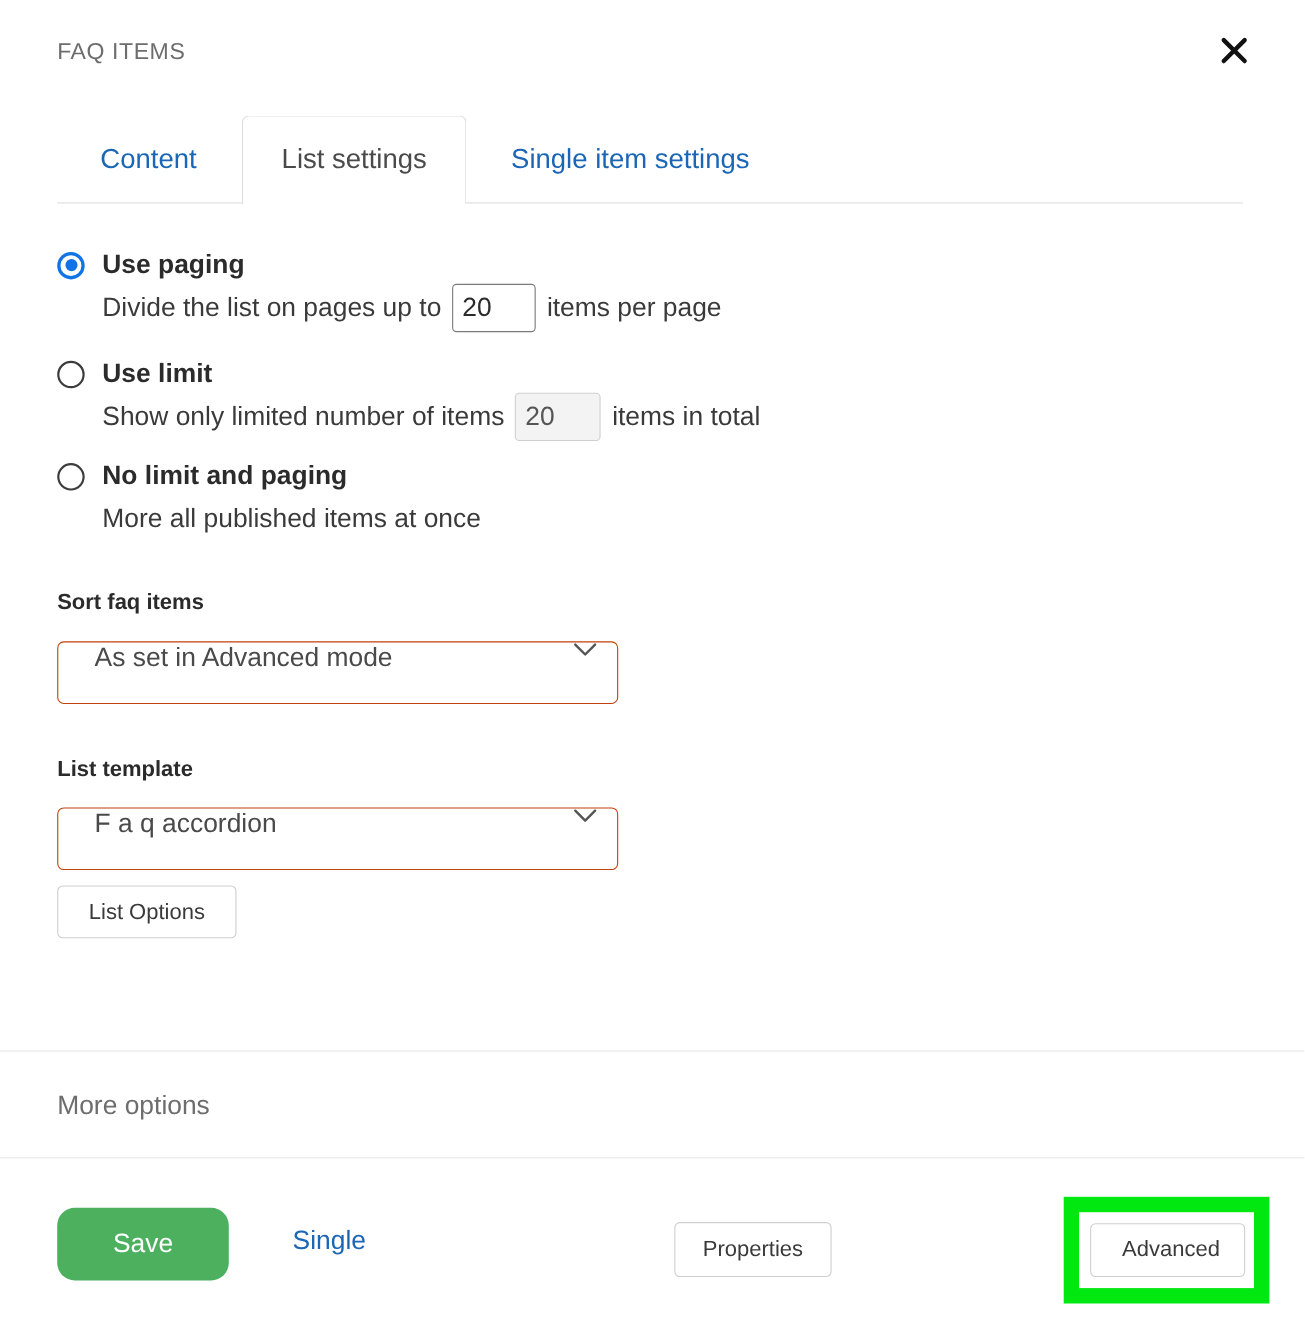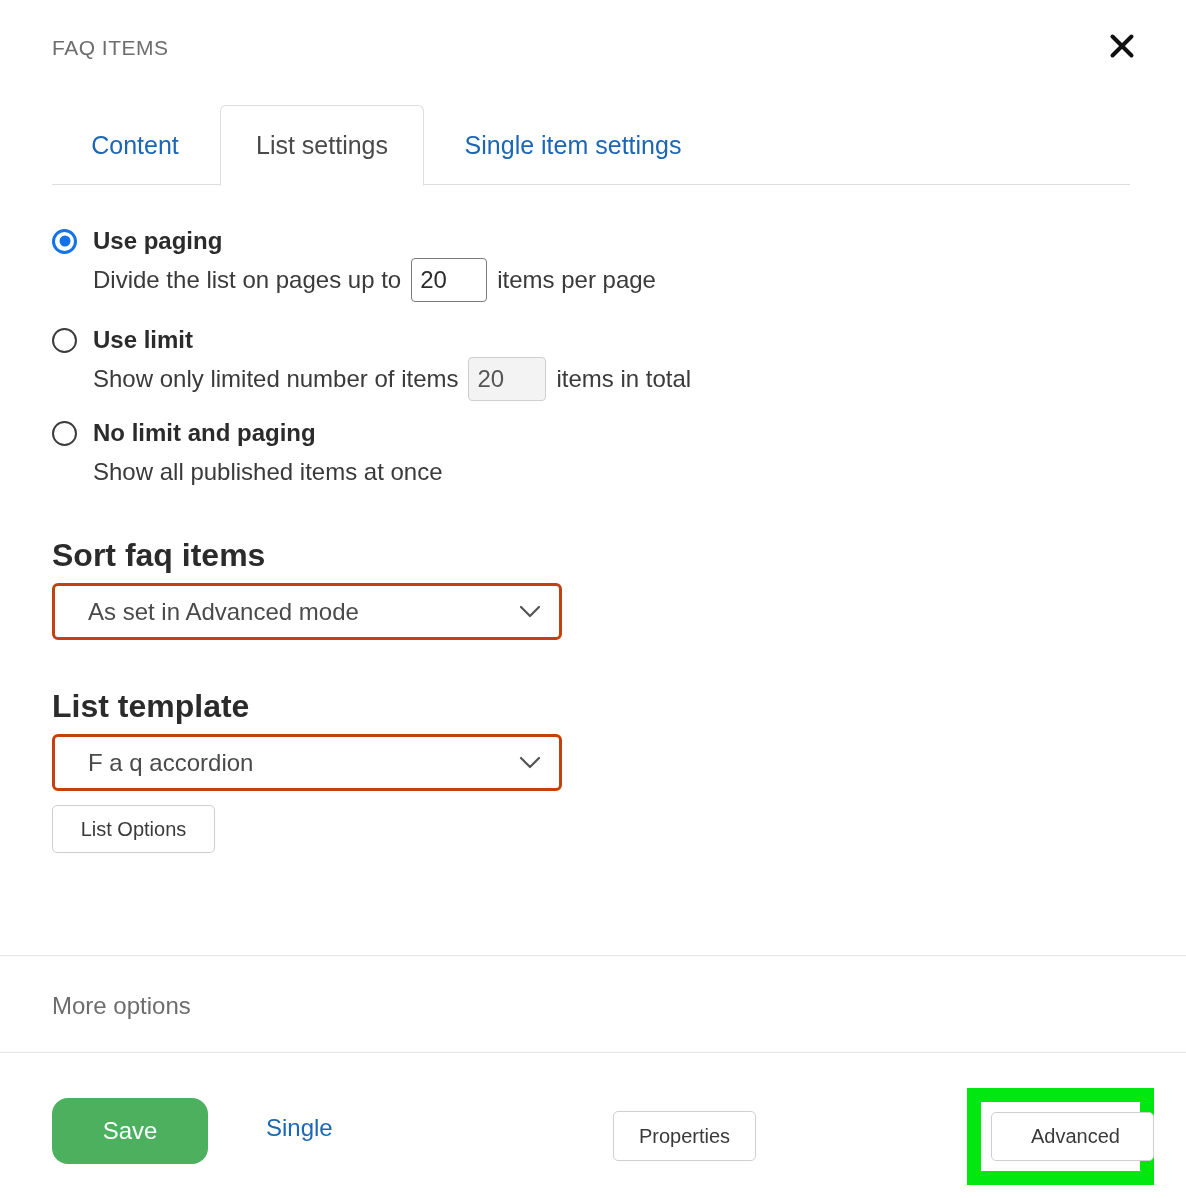--- a/index.html
+++ b/index.html
@@ -176,35 +176,35 @@
   }
 
   #opt-paging { top: 40px; }
   #opt-limit  { top: 127px; margin-top: 12px; }
   #opt-nolimit{ top: 232px; }
 
   
   .section-label {
     position: absolute;
     left: 52px;
-    font-size: 32px;
+    font-size: 20px;
     font-weight: bold;
     color: #2b2b2b;
     white-space: nowrap;
   }
   .select-box {
     position: absolute;
     left: 52px;
     width: 510px;
     height: 57px;
-    border: 3px solid #c2410c;
+    border: 1px solid #c2410c;
     border-radius: 6px;
     background: #ffffff;
     display: flex;
-    align-items: center;
+    align-items: flex-start;
     cursor: pointer;
   }
   .select-value {
     font-size: 24px;
     color: #4a4a4a;
     margin-left: 33px;
     white-space: nowrap;
     flex: 1 1 auto;
     overflow: hidden;
   }
@@ -308,21 +308,21 @@
     top: 1088px;
     width: 187px;
     height: 97px;
     border: 14px solid #00e810;
     background: #ffffff;
   }
   #advanced-button {
     position: absolute;
     left: 991px;
     top: 1112px;
-    width: 163px;
+    width: 141px;
     height: 49px;
     z-index: 3;
     padding-left: 12px;
   }
 </style>
 </head>
 <body>
 
 <div id="dialog-header">
   <div id="dialog-title">FAQ ITEMS</div>
@@ -366,21 +366,21 @@
       <input class="num-input disabled" id="limit-input" type="text" value="20" style="">
       <span>items in total</span>
     </div>
   </div>
 
   <div class="radio-group-row" id="opt-nolimit">
     <div class="radio-line">
       <span class="radio-mark"></span>
       <span class="radio-title">No limit and paging</span>
     </div>
-    <div class="radio-desc">Show all published items at once</div>
+    <div class="radio-desc">More all published items at once</div>
   </div>
 
   <div class="section-label" id="label-sort">Sort faq items</div>
   <div class="select-box" id="select-sort">
     <span class="select-value">As set in Advanced mode</span>
     <span class="chevron">
       <svg width="22" height="14" viewBox="0 0 22 14" aria-hidden="true">
         <path d="M2 2 L11 11 L20 2" fill="none" stroke="#555555" stroke-width="2.2" stroke-linecap="round" stroke-linejoin="round"></path>
       </svg>
     </span>

